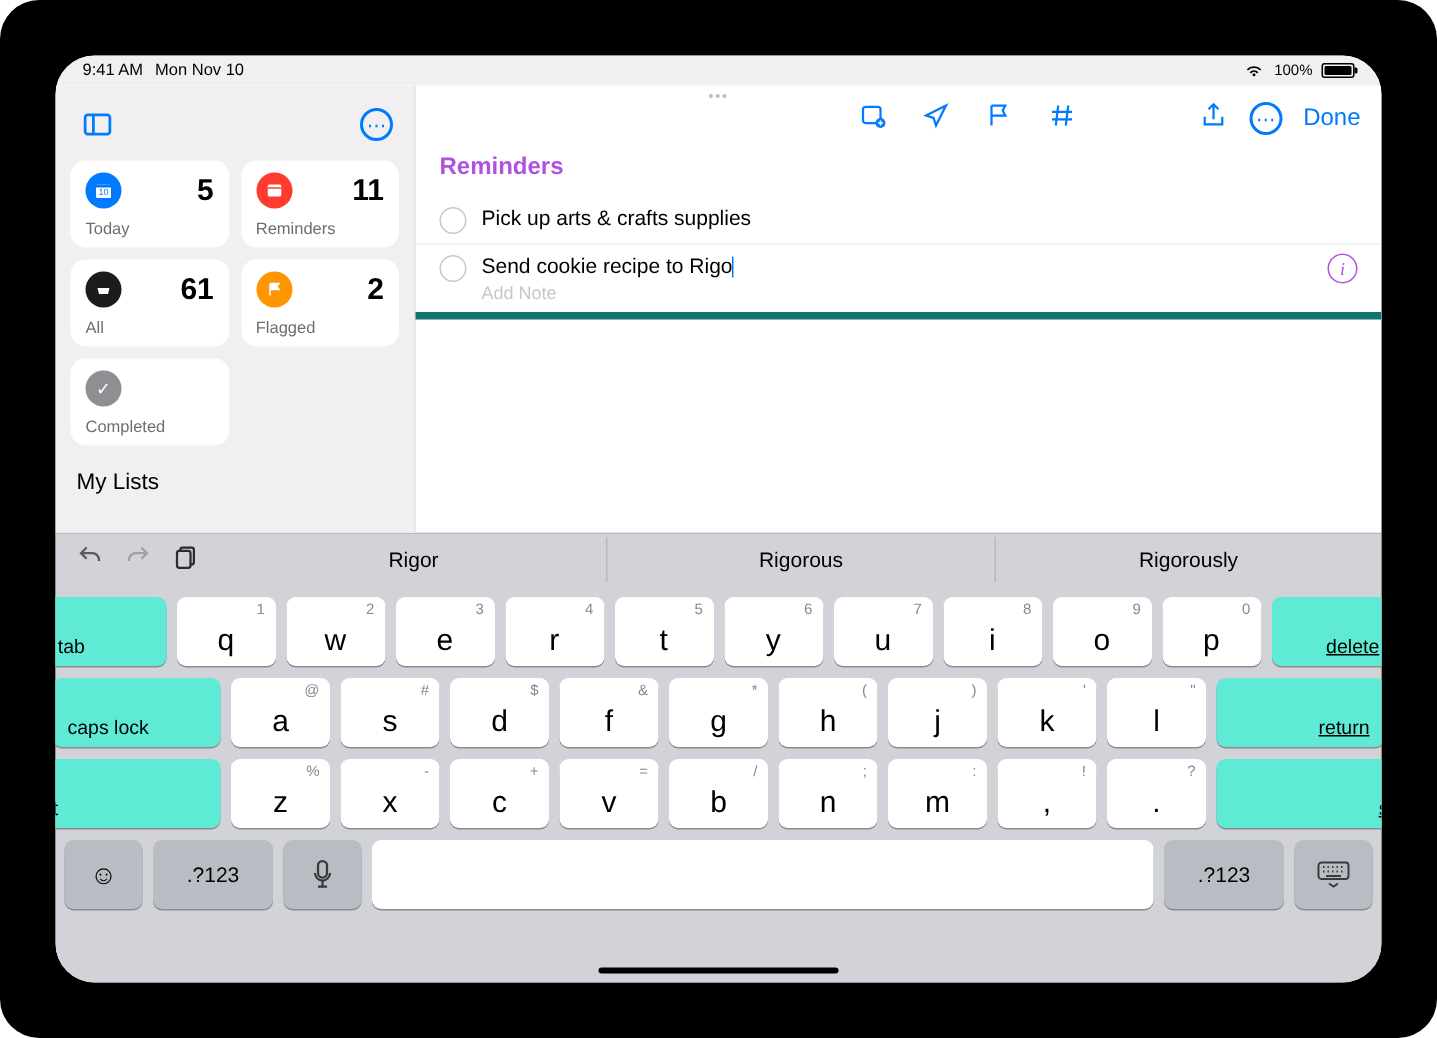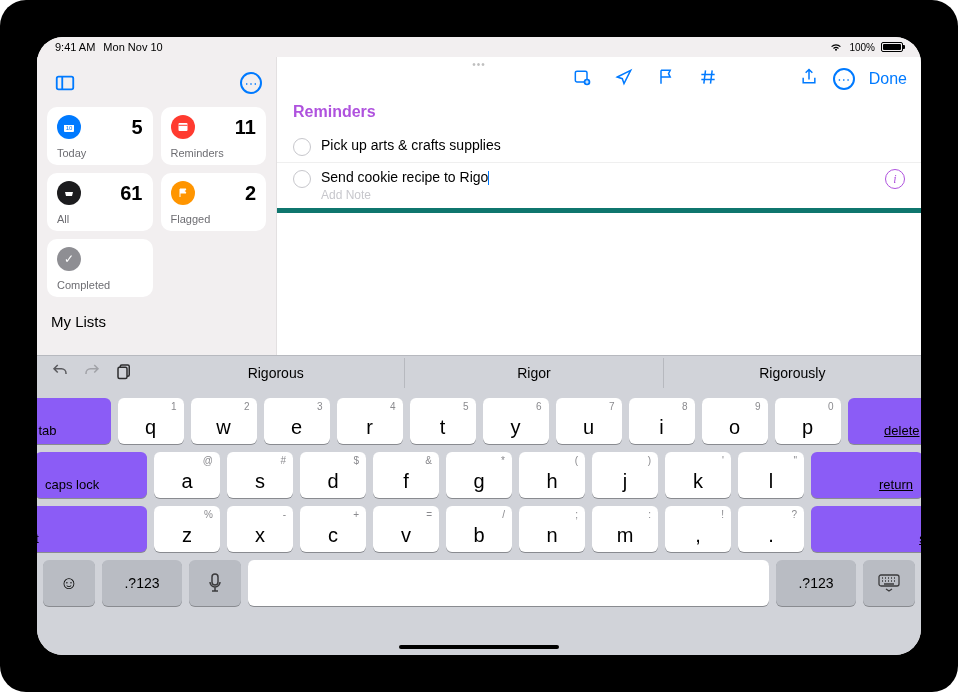--- a/index.html
+++ b/index.html
@@ -86,21 +86,21 @@
   .sugg { flex:1; text-align:center; font-size:14px; color:#000; padding:7px 0; border-left:1px solid #b7b9bf;}
   .sugg:first-child { border-left:none;}
   .kb-rows { flex:1; display:flex; flex-direction:column; gap:8px; padding:8px 6px 10px 6px;}
   .kb-row { display:flex; gap:7px; justify-content:center; }
   .key {
     background:#fff; border-radius:6px; box-shadow:0 1px 0 #898b90;
     height:46px; display:flex; align-items:flex-end; justify-content:center;
     font-size:20px; color:#000; position:relative; padding-bottom:5px; min-width:66px;
   }
   .key .alt { position:absolute; top:3px; right:7px; font-size:10px; color:#8a8a8e;}
-  .key.special { background:#8b5cf6; font-size:13px; align-items:flex-end; padding:0 10px 6px 10px; justify-content:flex-start; }
+  .key.special { background:#5eead4; font-size:13px; align-items:flex-end; padding:0 10px 6px 10px; justify-content:flex-start; }
   .key.special.right { justify-content:flex-end;text-decoration:underline; }
   .key.space { flex:1; background:#fff;}
   .key.fn { min-width:52px; background:#b9bcc3; align-items:center; justify-content:center; font-size:14px; padding-bottom:0;}
   .key.emoji { min-width:52px; background:#b9bcc3; align-items:center; justify-content:center; font-size:18px; padding-bottom:0;}
   .key.tab { flex:0 0 82px;}
   .key.delete { flex:0 0 82px;}
   .key.caps { flex:0 0 112px;}
   .key.return { flex:0 0 112px;}
   .key.shift-l { flex:0 0 142px;}
   .key.shift-r { flex:0 0 142px;}
@@ -252,22 +252,22 @@
               </svg></span>
           <span style="opacity:.4;"><svg viewBox="0 0 24 24" fill="none" stroke="#5a5a5e" stroke-width="2">
                 <path d="M15 14l5-5-5-5M20 9H10a6 6 0 00-6 6v1"></path>
               </svg></span>
           <span><svg viewBox="0 0 24 24" fill="none" stroke="#2c2c2e" stroke-width="2">
                 <rect x="7" y="4" width="12" height="15" rx="2"></rect>
                 <rect x="4" y="7" width="12" height="15" rx="2" fill="#d1d3d9"></rect>
               </svg></span>
         </div>
         <div class="suggestions">
+          <div class="sugg">Rigor</div>
           <div class="sugg">Rigorous</div>
-          <div class="sugg">Rigor</div>
           <div class="sugg">Rigorously</div>
         </div>
       </div>
 
       <div class="kb-rows">
         <div class="kb-row" id="row1">
           <div class="key special tab">tab</div>
 
           <div class="key">q<span class="alt">1</span></div>
             <div class="key">w<span class="alt">2</span></div>

